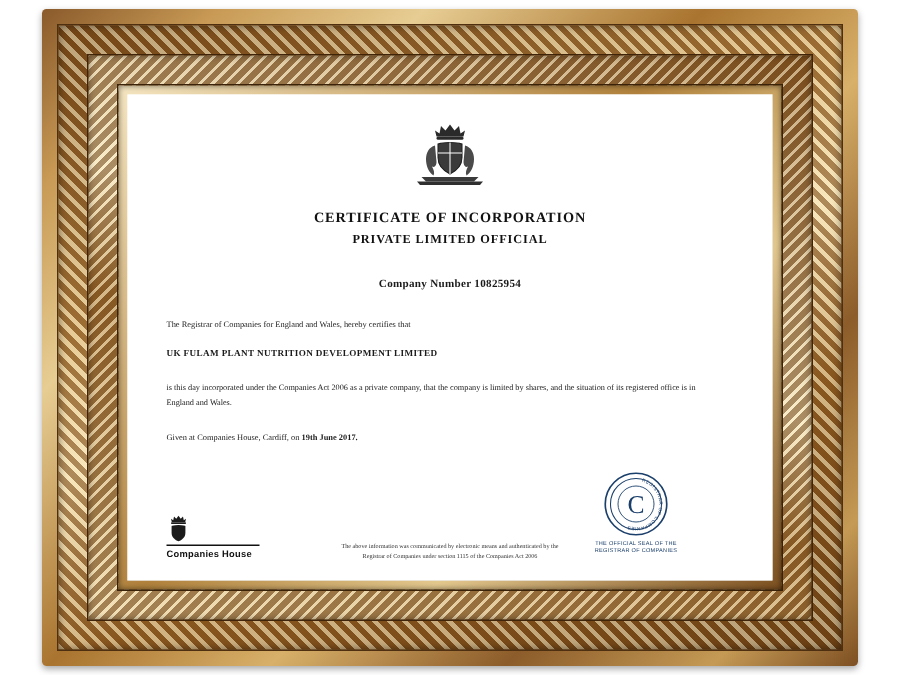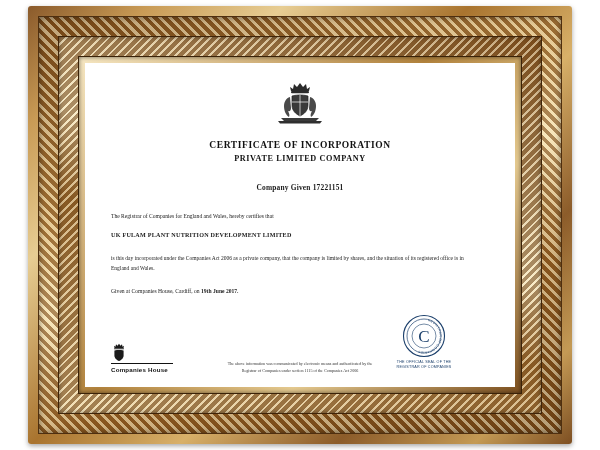--- a/index.html
+++ b/index.html
@@ -217,26 +217,26 @@
               <path d="M38 16 c4 1 6 5 6 9 c0 5 -2 9 -5 11 c-1-2 0-4 1-6 c-2 1 -3 -1 -3 -3 z" fill="#4a4a4a"></path>
 
               <path d="M9 37 h38 l-3 3 h-32 z" fill="#3a3a3a"></path>
               <path d="M6 40 h44 l-2 2.4 h-40 z" fill="#2f2f2f"></path>
             </g>
           </svg>
         </div>
 
         <div class="cert-title">
           <div class="l1">CERTIFICATE OF INCORPORATION</div>
-          <div class="l3">PRIVATE LIMITED COMPANY</div>
+          <div class="l3">PRIVATE LIMITED OFFICIAL</div>
         </div>
 
         <div class="company-number">
-          <span class="label">Company Given</span>
-          <span class="value">17221151</span>
+          <span class="label">Company Number</span>
+          <span class="value">10825954</span>
         </div>
 
         <div class="body-block">
           <div>The Registrar of Companies for England and Wales, hereby certifies that</div>
           <div class="company-name">UK FULAM PLANT NUTRITION DEVELOPMENT LIMITED</div>
           <div class="para2">is this day incorporated under the Companies Act 2006 as a private company, that the company is limited by shares, and the situation of its registered office is in England and Wales.</div>
           <div class="given">
             <span>Given at Companies House, Cardiff, on </span><b>19th June 2017.</b>
           </div>
         </div>

